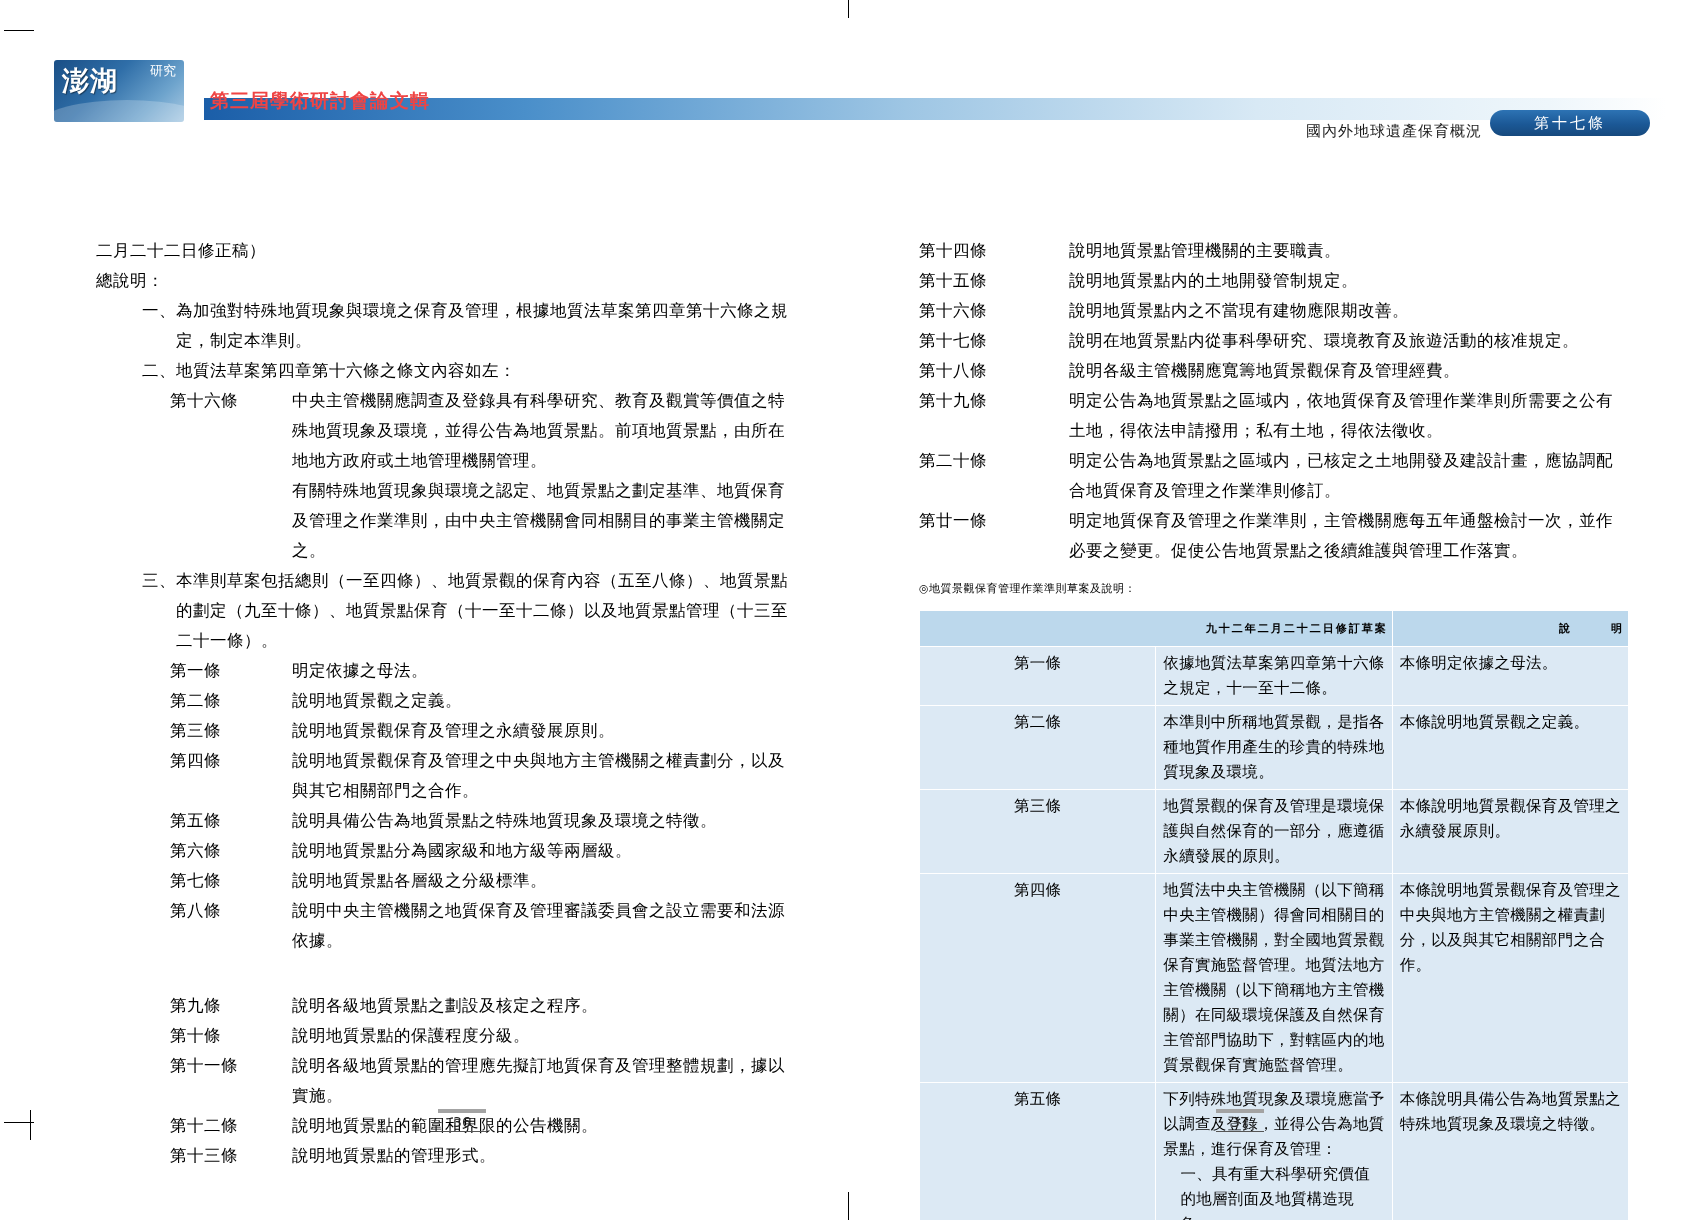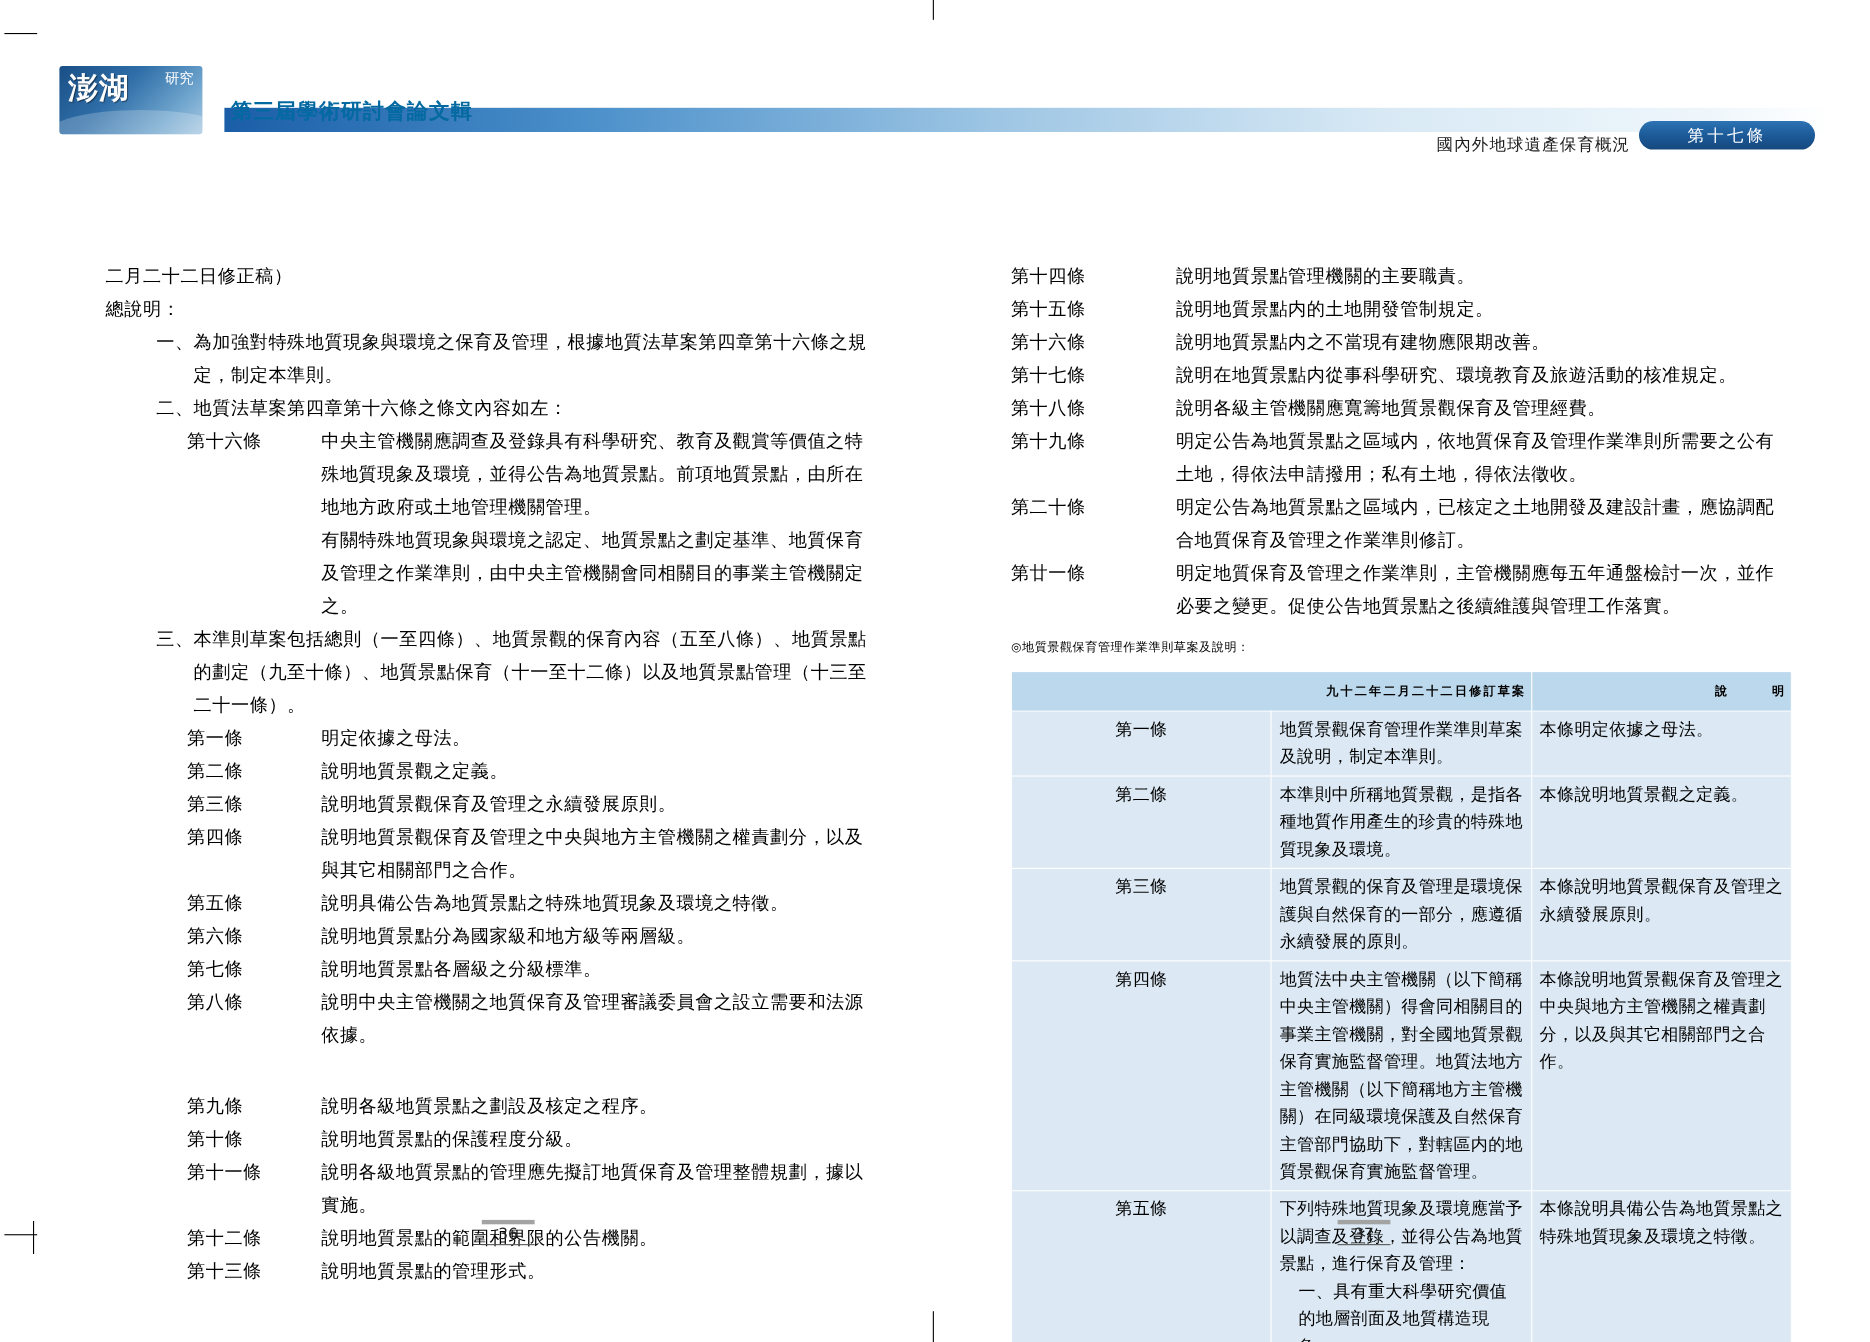--- a/index.html
+++ b/index.html
@@ -88,21 +88,21 @@
     height: 44px;
     background: rgba(255,255,255,.22);
     border-radius: 50%;
   }
   .header-title {
     position: absolute;
     left: 176px;
     top: 36px;
     font-size: 19px;
     font-weight: bold;
-    color: #0369a1;
+    color: #ef4444;
     font-family: "DejaVu Serif", "Liberation Serif", serif;
     letter-spacing: 1px;
   }
   .header-right-text {
     position: absolute;
     right: 184px;
     top: 70px;
     font-size: 15px;
     color: #1c1c1c;
     letter-spacing: 1px;
@@ -354,21 +354,21 @@
     <table class="tbl">
       <thead>
         <tr>
           <th colspan="2">九十二年二月二十二日修訂草案</th>
           <th>說　　　明</th>
         </tr>
       </thead>
       <tbody>
         <tr>
           <td class="c-art">第一條</td>
-          <td class="c-body">地質景觀保育管理作業準則草案及說明，制定本準則。</td>
+          <td class="c-body">依據地質法草案第四章第十六條之規定，十一至十二條。</td>
           <td class="c-note">本條明定依據之母法。</td>
         </tr>
         <tr>
           <td class="c-art">第二條</td>
           <td class="c-body">本準則中所稱地質景觀，是指各種地質作用產生的珍貴的特殊地質現象及環境。</td>
           <td class="c-note">本條說明地質景觀之定義。</td>
         </tr>
         <tr>
           <td class="c-art">第三條</td>
           <td class="c-body">地質景觀的保育及管理是環境保護與自然保育的一部分，應遵循永續發展的原則。</td>

